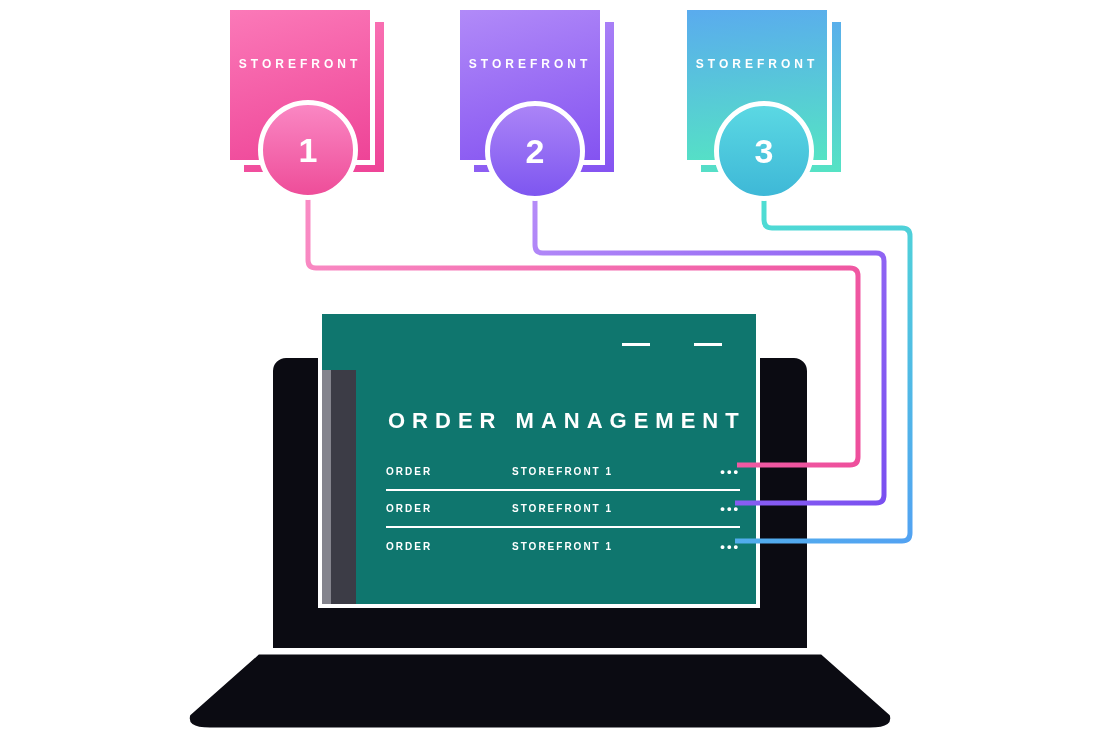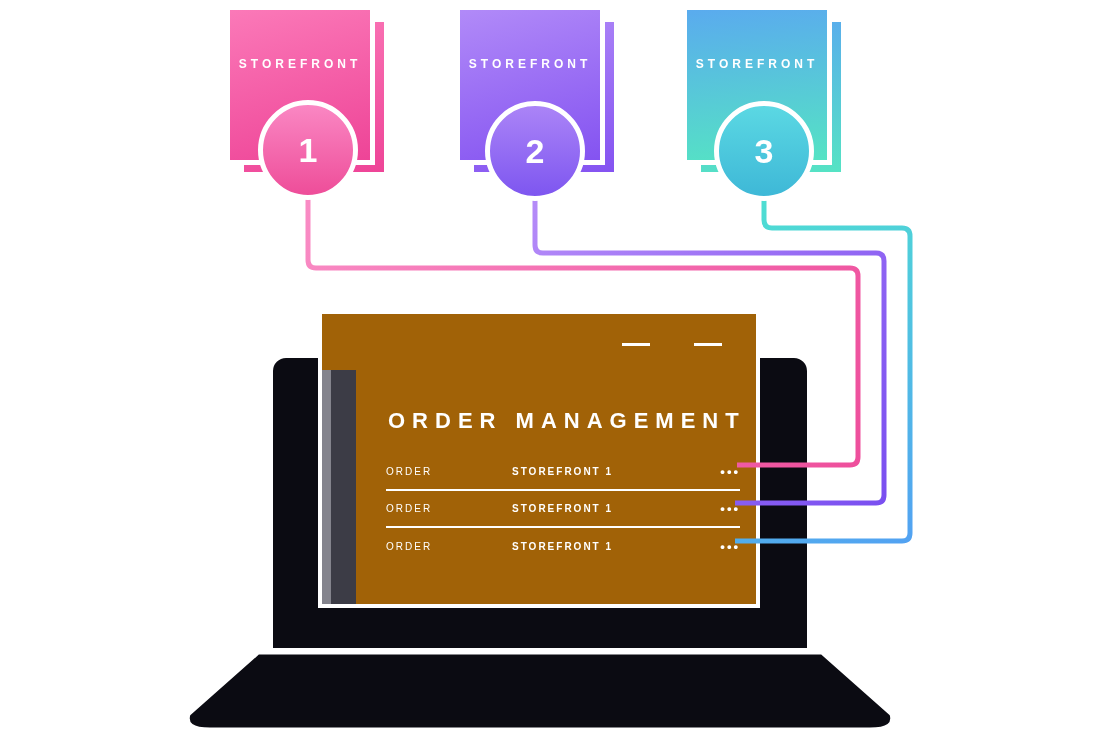--- a/index.html
+++ b/index.html
@@ -39,41 +39,41 @@
   
   .laptop-screen {
     position:absolute; left:268px; top:353px; width:544px; height:300px;
     background:#0b0b12; border:5px solid #fff; box-sizing:border-box;
     border-radius:18px 18px 0 0;
   }
   .laptop-base-svg { position:absolute; left:170px; top:648px; }
 
   .browser-window {
     position:absolute; left:318px; top:310px; width:442px; height:298px;
-    background:#a16207; border:4px solid #fff; box-sizing:border-box;
+    background:#0f766e; border:4px solid #fff; box-sizing:border-box;
   }
   .win-dash { position:absolute; top:29px; width:28px; height:3px; background:#fff; }
   .dash-1 { left:300px; }
   .dash-2 { left:372px; }
 
   .scroll-strip {
     position:absolute; left:0; top:56px; width:34px; height:234px;
     background:#3c3c46;
   }
   .scroll-thumb { position:absolute; left:0; top:0; width:9px; height:100%; background:#84848d; }
 
   .screen-title {
     position:absolute; left:66px; top:94px; color:#fff;
     font-size:22px; font-weight:bold; letter-spacing:7px; white-space:nowrap;
   }
 
   .order-rows { position:absolute; left:64px; top:140px; width:354px; }
   .order-row { display:flex; align-items:center; height:37px; color:#fff; box-sizing:border-box; }
   .order-row.sep { border-bottom:2px solid #fff; }
-  .col-order { width:126px; font-size:10px; font-weight:400; letter-spacing:2px; }
+  .col-order { width:126px; font-size:10px; font-weight:700; letter-spacing:2px; }
   .col-storefront { flex:1; font-size:10px; font-weight:700; letter-spacing:2px; }
   .col-menu { font-size:13px; font-weight:bold; letter-spacing:2px; }
 </style>
 </head>
 <body>
 
 <div class="canvas">
 
   <div class="layer-laptop">
 

